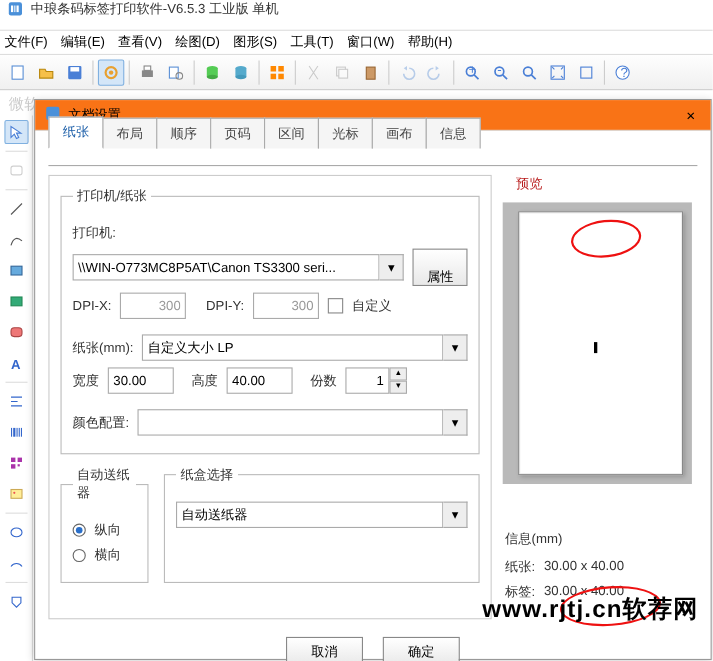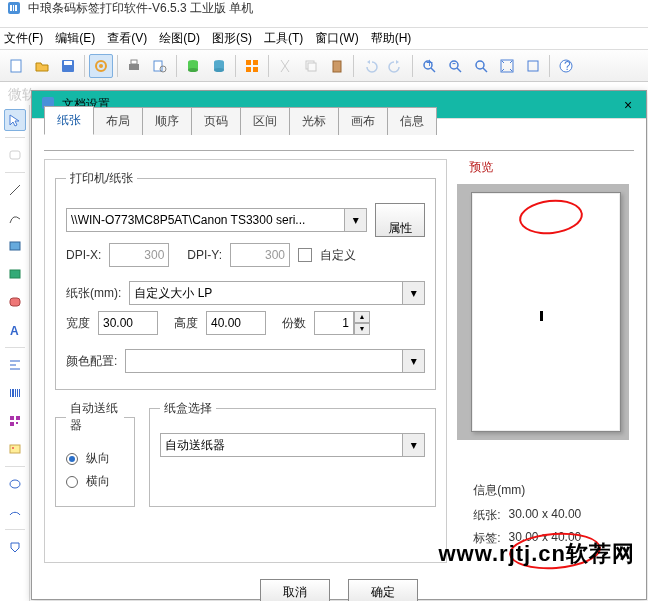--- a/index.html
+++ b/index.html
@@ -18,21 +18,21 @@
 .sep { width: 1px; height: 22px; background: #ccc; margin: 0 2px; }
 
 .greytext { color: #ccc; font-size: 14px; padding: 4px 8px; }
 
 .sidebar { position: absolute; left: 0; top: 105px; width: 30px; height: 496px; border-right: 1px solid #ddd; display: flex; flex-direction: column; align-items: center; padding-top: 4px; gap: 6px; }
 .side-btn { width: 22px; height: 22px; display: flex; align-items: center; justify-content: center; border-radius: 2px; }
 .side-btn.sel { background: #d4e6f8; border: 1px solid #7fb0e0; }
 .side-sep { width: 20px; height: 1px; background: #ddd; }
 
 .dialog { position: absolute; left: 31px; top: 90px; width: 616px; height: 510px; background: #fff; border: 1px solid #999; box-shadow: 0 2px 8px rgba(0,0,0,0.2); }
-.dlg-title { height: 28px; background: #14b8a6; border-bottom: 1px solid #ddd; display: flex; align-items: center; padding: 0 8px; justify-content: space-between; }
+.dlg-title { height: 28px; background: #f97316; border-bottom: 1px solid #ddd; display: flex; align-items: center; padding: 0 8px; justify-content: space-between; }
 .dlg-title-left { display: flex; align-items: center; gap: 6px; }
 .close-x { width: 20px; text-align: center; cursor: pointer; font-size: 14px; }
 
 .tabbar { height: 28px; display: flex; align-items: flex-end; padding: 16px 12px; position: relative; }
 .tab { padding: 5px 12px; border: 1px solid #aaa; border-bottom: none; background: #f5f5f5; margin-right: -1px; cursor: pointer; position: relative; color: #444; }
 .tab.active { background: #fff; border-bottom: 1px solid #fff; z-index: 2; color: #1a5da8; }
 .tabline { position: absolute; bottom: 0; left: 12px; right: 12px; border-bottom: 1px solid #aaa; z-index: 1; }
 
 .dlg-body { display: flex; height: 420px; padding: 8px 12px; gap: 10px; justify-content: center; }
 .left-col { width: 410px; border: 1px solid #ccc; padding: 10px; display: flex; flex-direction: column; gap: 10px; }
@@ -53,21 +53,21 @@
 .spinner input { width: 40px; height: 24px; border: 1px solid #aaa; text-align: right; padding: 0 4px; }
 .spin-btns { display: flex; flex-direction: column; }
 .spin-btns div { width: 16px; height: 12px; border: 1px solid #aaa; font-size: 7px; text-align: center; line-height: 10px; background: #eee; }
 .radio { width: 12px; height: 12px; border: 1px solid #666; border-radius: 50%; display: inline-flex; align-items: center; justify-content: center; }
 .radio.on::after { content: ""; width: 6px; height: 6px; background: #2a6fc9; border-radius: 50%; }
 
 .preview-label { color: #b91c1c; margin-bottom: 8px; margin-left: 12px; }
 .preview-box { width: 150px; height: 240px; background: #fff; border: 1px solid #888; margin-left: 6px; position: relative; box-shadow: inset 0 0 0 1px #eee, 2px 2px 4px rgba(0,0,0,0.2); }
 .preview-box::after { content: ""; position: absolute; left: 68px; top: 118px; width: 3px; height: 10px; background: #000; }
 
-.info-section { margin-top: 42px; margin-left: 16px; }
+.info-section { margin-top: 42px; margin-left: 2px; }
 .info-title { color: #333; margin-bottom: 8px; }
 .info-row { color: #333; margin: 6px 0; display: flex; gap: 8px; }
 
 .dlg-footer { display: flex; justify-content: center; gap: 18px; padding: 8px; }
 .dlg-footer .btn { padding: 4px 22px; height: auto; }
 
 .red-circle { position: absolute; border: 2px solid #e11; border-radius: 50%; pointer-events: none; }
 .rc1 { left: 487px; top: 109px; width: 64px; height: 34px; transform: rotate(-6deg); }
 .rc2 { left: 477px; top: 442px; width: 92px; height: 36px; transform: rotate(-4deg); }
 
@@ -346,20 +346,23 @@
     <div class="tab">区间</div>
     <div class="tab">光标</div>
     <div class="tab">画布</div>
     <div class="tab">信息</div>
   </div>
 
   <div class="dlg-body">
     <div class="left-col">
       <fieldset>
         <legend>打印机/纸张</legend>
+        <div class="row">
+          <label>打印机:</label>
+        </div>
         <div class="row">
           <div class="combo">
             <input value="\\WIN-O773MC8P5AT\Canon TS3300 seri..." style="">
             <div class="dd">▾</div>
           </div>
           <button class="btn">属性</button>
         </div>
         <div class="row">
           <label>DPI-X:</label>
           <input class="num-in" value="300" style="">

